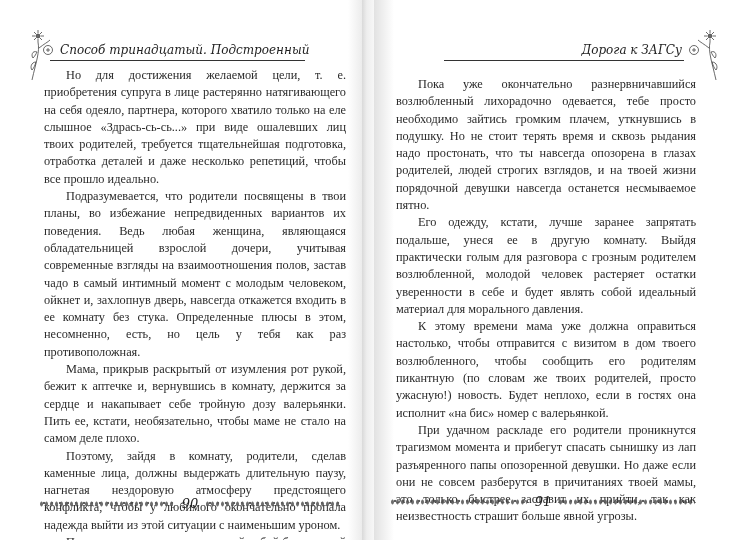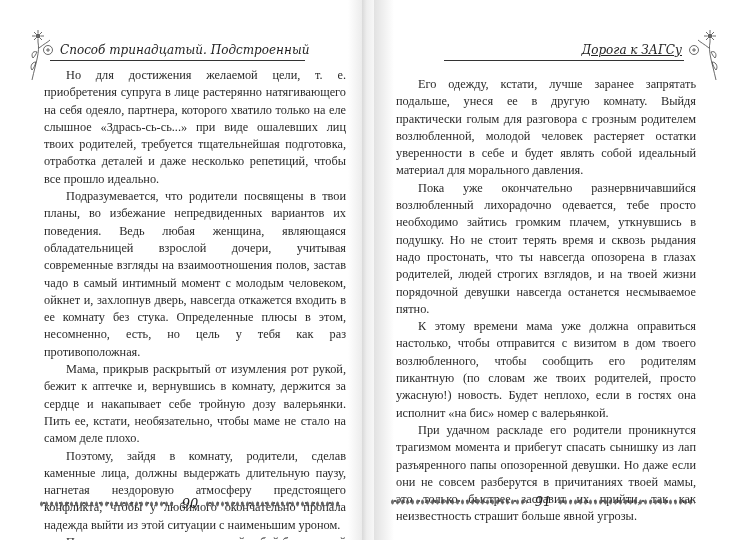--- a/index.html
+++ b/index.html
@@ -160,26 +160,26 @@
         <path d="M24 2 L24 5 M18 8 L21 8 M27 8 L30 8 M24 11 L24 14 M20 4 L22 6 M28 4 L26 6 M20 12 L22 10 M28 12 L26 10"></path>
         <path d="M24 14 C 22 24, 26 34, 30 52"></path>
         <path d="M25 24 C 30 22, 31 28, 29 30 C 27 28, 26 26, 25 24"></path>
         <path d="M26 34 C 31 34, 32 40, 30 42 C 28 40, 27 37, 26 34"></path>
         <path d="M23 20 C 18 16, 14 14, 12 12"></path>
         <circle cx="8" cy="22" r="4.5"></circle>
         <path d="M6 22 L10 22 M8 20 L8 24"></path>
       </g>
     </svg>
 
-    <div class="running-head" style="right:66px;text-decoration:underline;">Дорога к ЗАГСу</div>
+    <div class="running-head" style="right:66px;">Дорога к ЗАГСу</div>
     <div class="head-rule" style="left:70px; width:240px;"></div>
 
     <div class="text-block" style="left:22px; top:76px; width:300px;">
+      <p>Пока уже окончательно разнервничавшийся возлюбленный лихорадочно одевается, тебе просто необходимо зайтись громким плачем, уткнувшись в подушку. Но не стоит терять время и сквозь рыдания надо простонать, что ты навсегда опозорена в глазах родителей, людей строгих взглядов, и на твоей жизни порядочной девушки навсегда останется несмываемое пятно.</p>
       <p>Его одежду, кстати, лучше заранее запрятать подальше, унеся ее в другую комнату. Выйдя практически голым для разговора с грозным родителем возлюбленной, молодой человек растеряет остатки уверенности в себе и будет являть собой идеальный материал для морального давления.</p>
-      <p>Пока уже окончательно разнервничавшийся возлюбленный лихорадочно одевается, тебе просто необходимо зайтись громким плачем, уткнувшись в подушку. Но не стоит терять время и сквозь рыдания надо простонать, что ты навсегда опозорена в глазах родителей, людей строгих взглядов, и на твоей жизни порядочной девушки навсегда останется несмываемое пятно.</p>
       <p>К этому времени мама уже должна оправиться настолько, чтобы отправится с визитом в дом твоего возлюбленного, чтобы сообщить его родителям пикантную (по словам же твоих родителей, просто ужасную!) новость. Будет неплохо, если в гостях она исполнит «на бис» номер с валерьянкой.</p>
       <p>При удачном раскладе его родители проникнутся трагизмом момента и прибегут спасать сынишку из лап разъяренного папы опозоренной девушки. Но даже если они не совсем разберутся в причитаниях твоей мамы, это только быстрее заставит их прийти, так как неизвестность страшит больше явной угрозы.</p>
 
     </div>
 
     <div class="folio-row" style="top:492px; left:17px; width:304px;">
       <span class="ornament"></span>
       <span class="folio">91</span>
       <span class="ornament"></span>
     </div>

